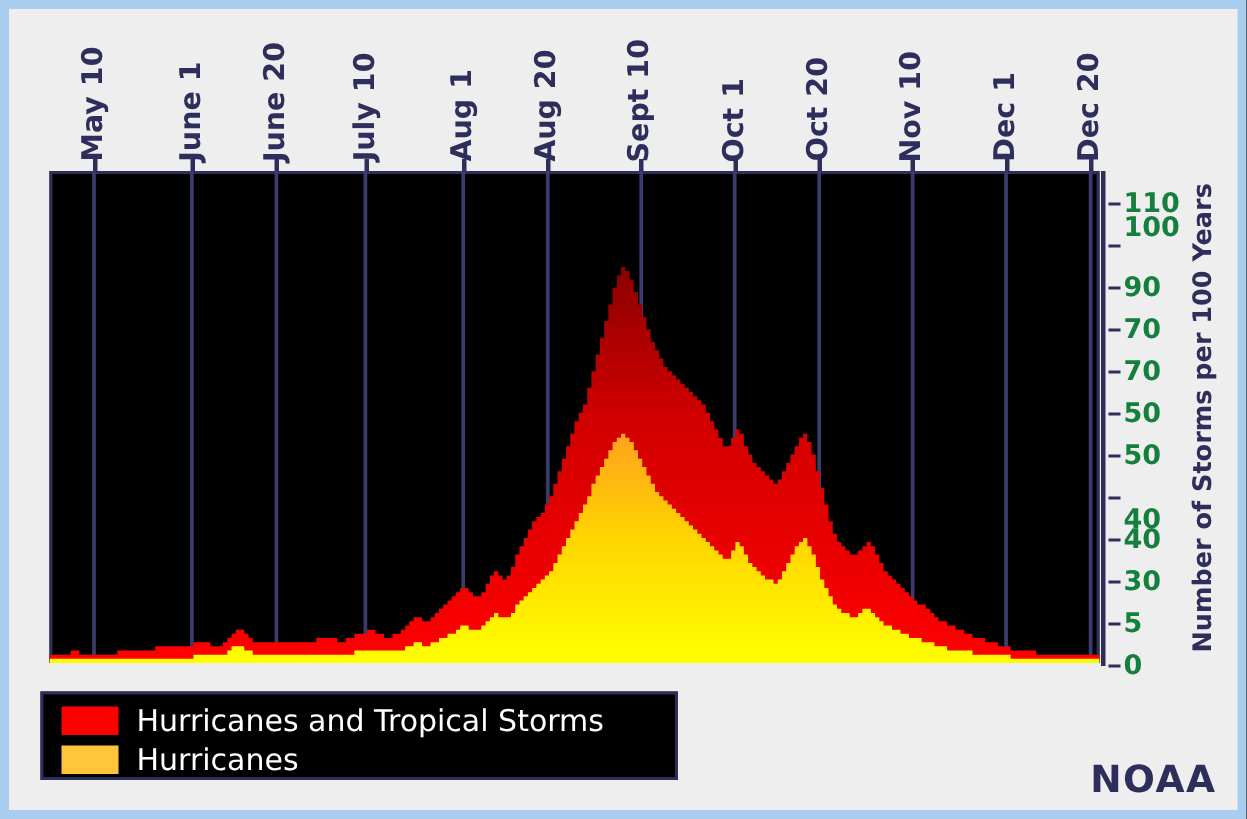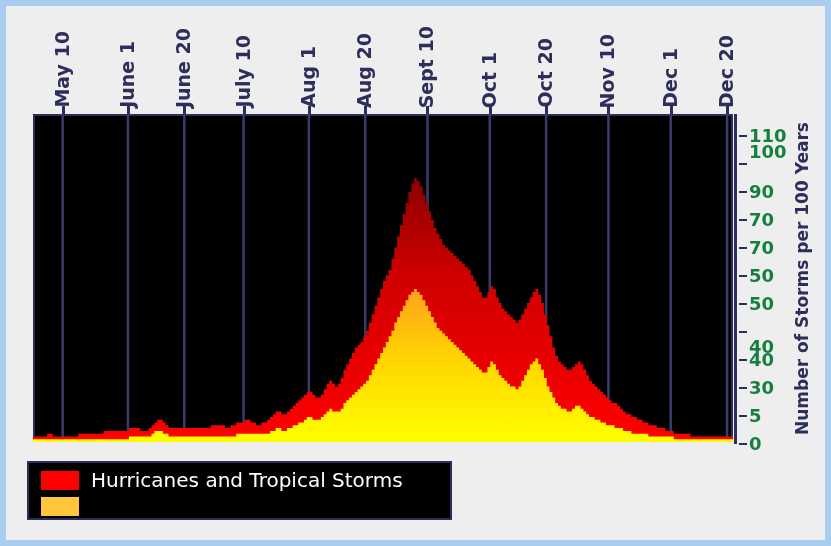--- a/index.html
+++ b/index.html
@@ -198,16 +198,18 @@
     </div>
   <div id="ytitle">Number of Storms per 100 Years</div>
 
   <div id="legend">
     <div class="legrow">
       <span class="swatch" style="background: rgb(255, 0, 0);"></span>
       <span class="legtext">Hurricanes and Tropical Storms</span>
     </div>
     <div class="legrow">
       <span class="swatch" style="background: rgb(255, 198, 60);"></span>
+      <span class="legtext">Hurricanes</span>
     </div>
   </div>
 
+  <div id="noaa">NOAA</div>
 </div>
 
 </body></html>

